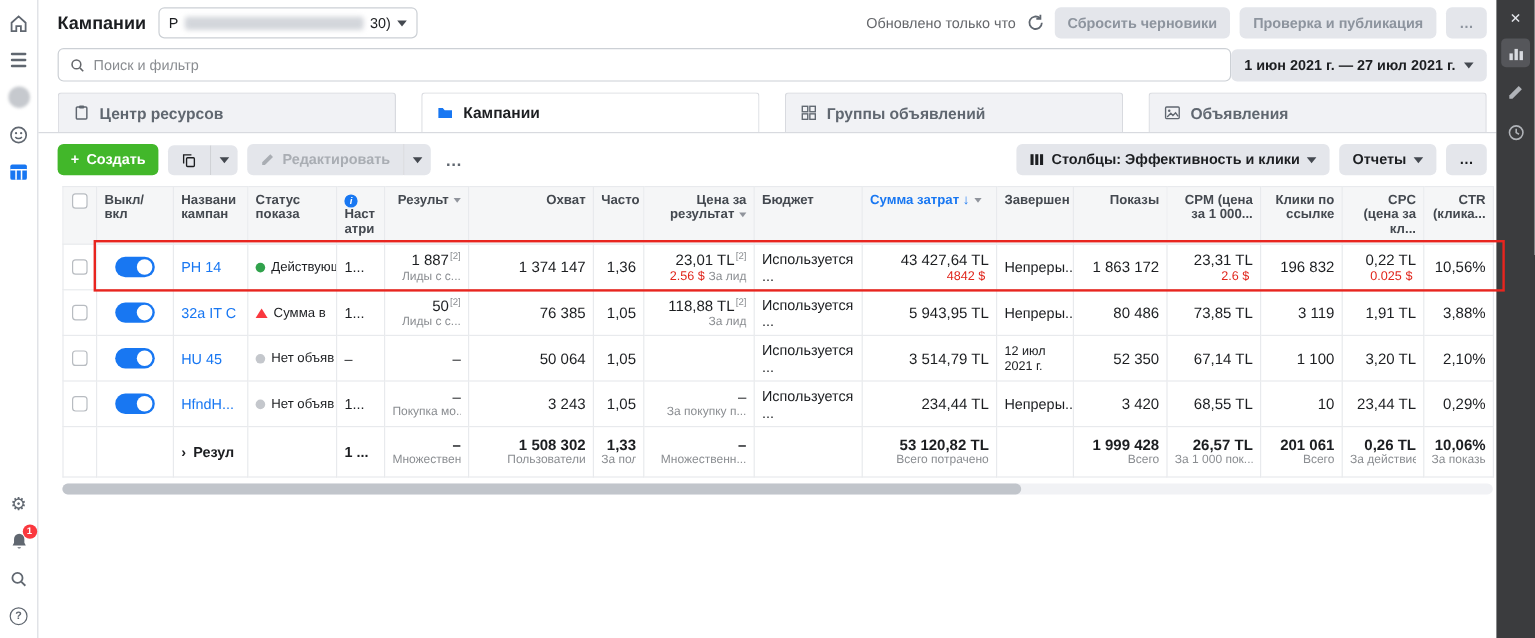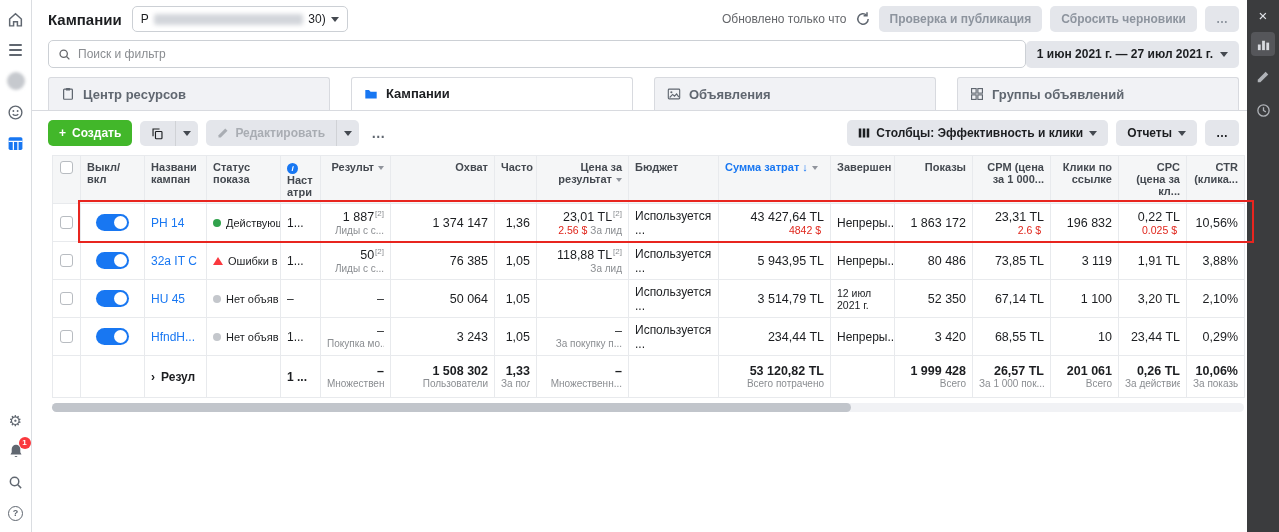--- a/index.html
+++ b/index.html
@@ -171,22 +171,22 @@
         <span class="tri-down"></span>
       </div>
       <div class="topbar-right">
         <span class="updated">Обновлено только что</span>
         <button class="icon-btn">
           <svg width="16" height="16" viewBox="0 0 16 16">
               <path d="M13.2 8a5.2 5.2 0 1 1-1.6-3.8" fill="none" stroke="#606770" stroke-width="1.5"></path>
               <path d="M12 1.3v3.4H8.6" fill="none" stroke="#606770" stroke-width="1.5"></path>
             </svg>
         </button>
+        <button class="btn gray">Сбросить черновики</button>
         <button class="btn gray">Проверка и публикация</button>
-        <button class="btn gray">Сбросить черновики</button>
         <button class="btn gray">…</button>
       </div>
     </header>
 
     <div class="search-row">
       <div class="search-box">
         <svg width="13" height="13" viewBox="0 0 16 16">
             <circle cx="7" cy="7" r="4.5" fill="none" stroke="#65676b" stroke-width="1.6"></circle>
             <line x1="10.5" y1="10.5" x2="14" y2="14" stroke="#65676b" stroke-width="1.6"></line>
           </svg>
@@ -204,37 +204,37 @@
             <rect x="3" y="2.5" width="10" height="11.5" rx="1" fill="none" stroke="#606770" stroke-width="1.4"></rect>
             <rect x="5.5" y="1" width="5" height="3" rx="1" fill="#606770"></rect>
           </svg>
         <span>Центр ресурсов</span>
       </div>
       <div class="tab active">
         <svg width="14" height="14" viewBox="0 0 16 16">
             <path d="M1.5 3.5h4.2L7.5 5.5h7v7.5h-13z" fill="#1877f2"></path>
           </svg>
         <span>Кампании</span>
-      </div>
-      <div class="tab">
-        <svg width="14" height="14" viewBox="0 0 16 16">
-            <rect x="1.5" y="2.5" width="13" height="11" rx="1" fill="none" stroke="#606770" stroke-width="1.3"></rect>
-            <circle cx="5" cy="6" r="1.2" fill="#606770"></circle>
-            <path d="M3 12l3.5-3.5 2 2L11 8l2.5 3.5" fill="none" stroke="#606770" stroke-width="1.3"></path>
-          </svg>
-        <span>Объявления</span>
       </div>
       <div class="tab">
         <svg width="14" height="14" viewBox="0 0 16 16">
             <rect x="1.8" y="1.8" width="5.2" height="5.2" fill="none" stroke="#606770" stroke-width="1.3"></rect>
             <rect x="9" y="1.8" width="5.2" height="5.2" fill="none" stroke="#606770" stroke-width="1.3"></rect>
             <rect x="1.8" y="9" width="5.2" height="5.2" fill="none" stroke="#606770" stroke-width="1.3"></rect>
             <rect x="9" y="9" width="5.2" height="5.2" fill="none" stroke="#606770" stroke-width="1.3"></rect>
           </svg>
         <span>Группы объявлений</span>
+      </div>
+      <div class="tab">
+        <svg width="14" height="14" viewBox="0 0 16 16">
+            <rect x="1.5" y="2.5" width="13" height="11" rx="1" fill="none" stroke="#606770" stroke-width="1.3"></rect>
+            <circle cx="5" cy="6" r="1.2" fill="#606770"></circle>
+            <path d="M3 12l3.5-3.5 2 2L11 8l2.5 3.5" fill="none" stroke="#606770" stroke-width="1.3"></path>
+          </svg>
+        <span>Объявления</span>
       </div>
     </nav>
 
     <div class="toolbar">
       <button class="btn green">
         <span>+</span>
         <span>Создать</span>
       </button>
       <span class="split">
         <button class="btn lite seg-l">
@@ -381,21 +381,21 @@
             <td>
                 <span class="cb"></span>
               </td>
             <td>
                 <span class="toggle"></span>
               </td>
             <td><a class="name-link">32a IT C</a></td>
             <td>
                 <span class="status-wrap">
                   <span class="tri"></span>
-                  <span>Ошибки в</span>
+                  <span>Сумма в</span>
                 </span>
               </td>
             <td>1...</td>
             <td class="num">
                 <div class="val"><span>50</span><sup class="note">[2]</sup></div>
                 <div class="sub">Лиды с с...</div>
               </td>
             <td class="num">
                 <div class="val">76 385</div>
               </td>

